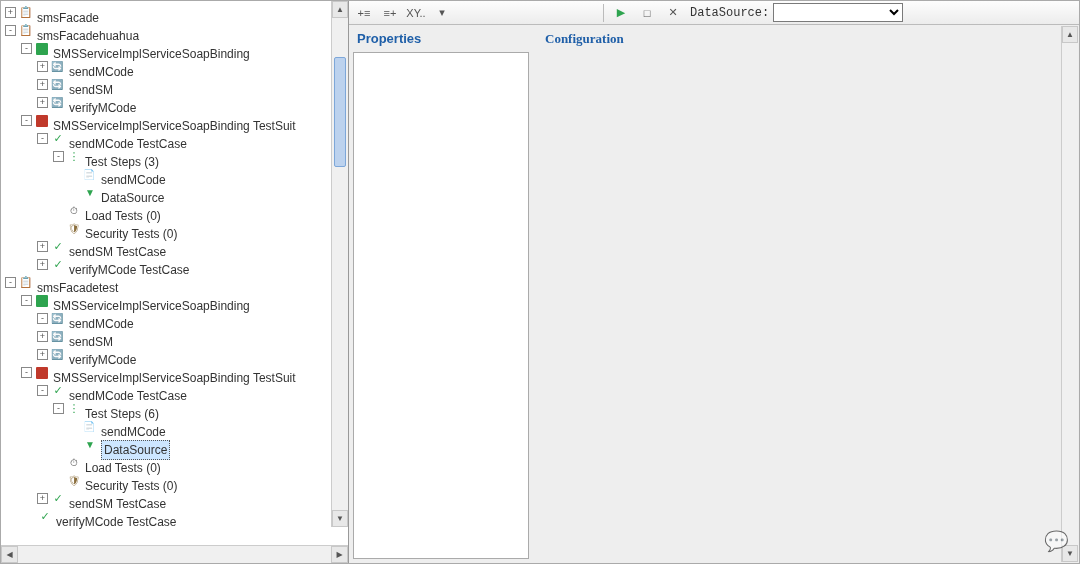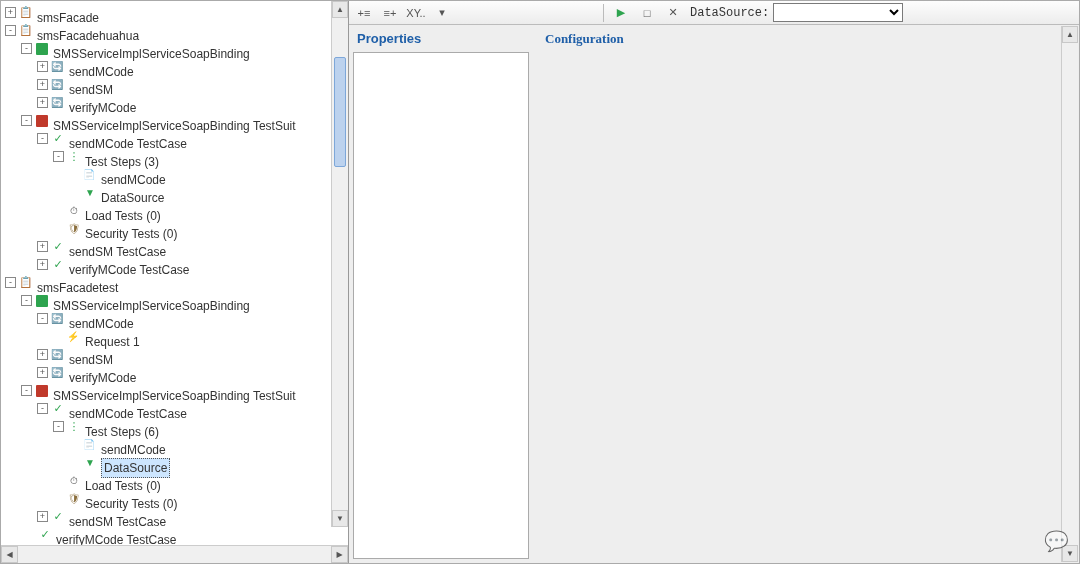--- a/index.html
+++ b/index.html
@@ -145,25 +145,20 @@
           <div class="row ind1">
             <span class="tw">-</span>
             <span class="ico i-iface"></span>
             <span class="lbl">SMSServiceImplServiceSoapBinding</span>
           </div>
           <div class="row ind2">
             <span class="tw">-</span>
             <span class="ico i-op"></span>
             <span class="lbl">sendMCode</span>
           </div>
-          <div class="row ind3">
-            <span class="tw hidden">+</span>
-            <span class="ico i-req"></span>
-            <span class="lbl">Request 1</span>
-          </div>
           <div class="row ind2">
             <span class="tw">+</span>
             <span class="ico i-op"></span>
             <span class="lbl">sendSM</span>
           </div>
           <div class="row ind2">
             <span class="tw">+</span>
             <span class="ico i-op"></span>
             <span class="lbl">verifyMCode</span>
           </div>

